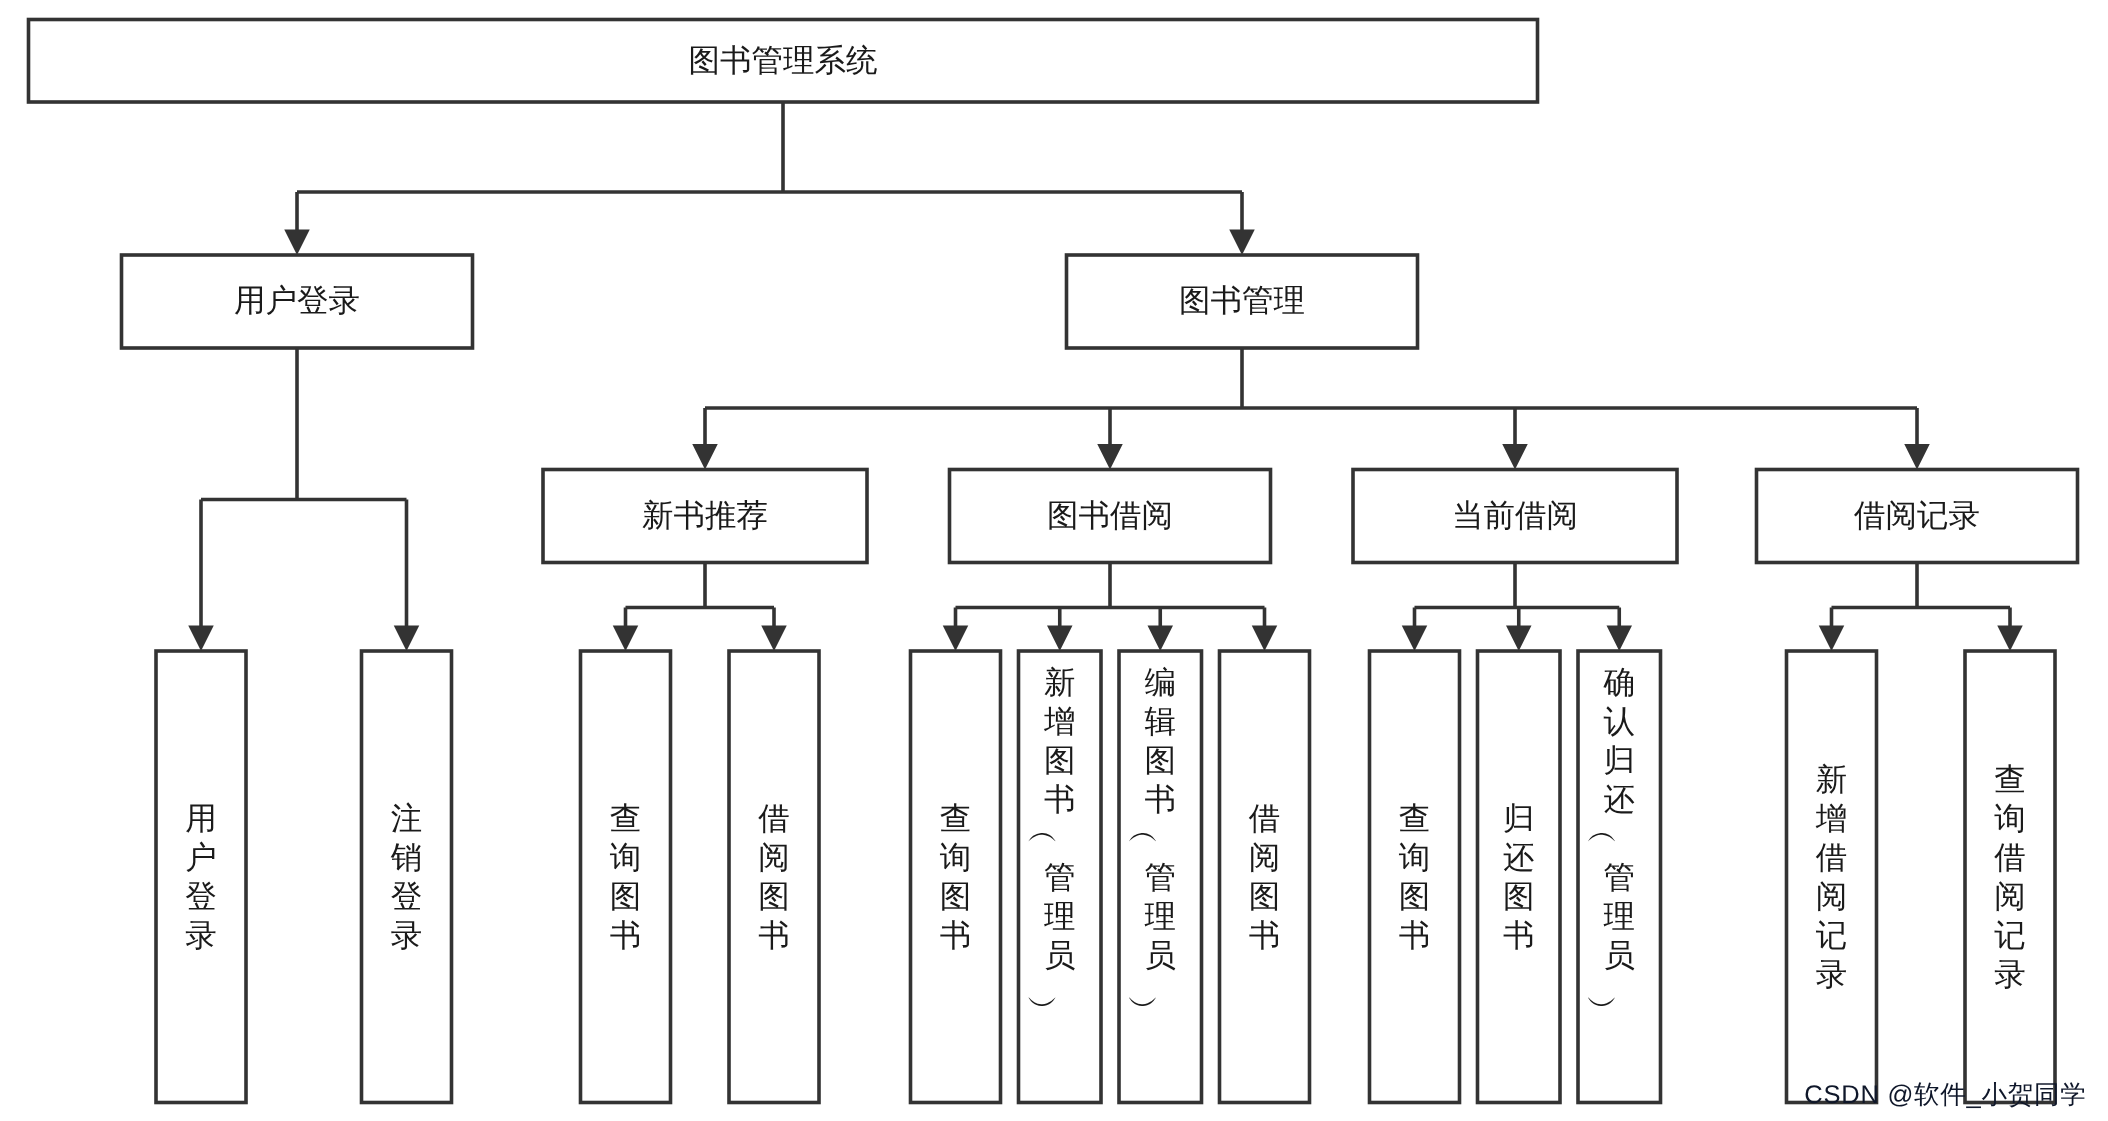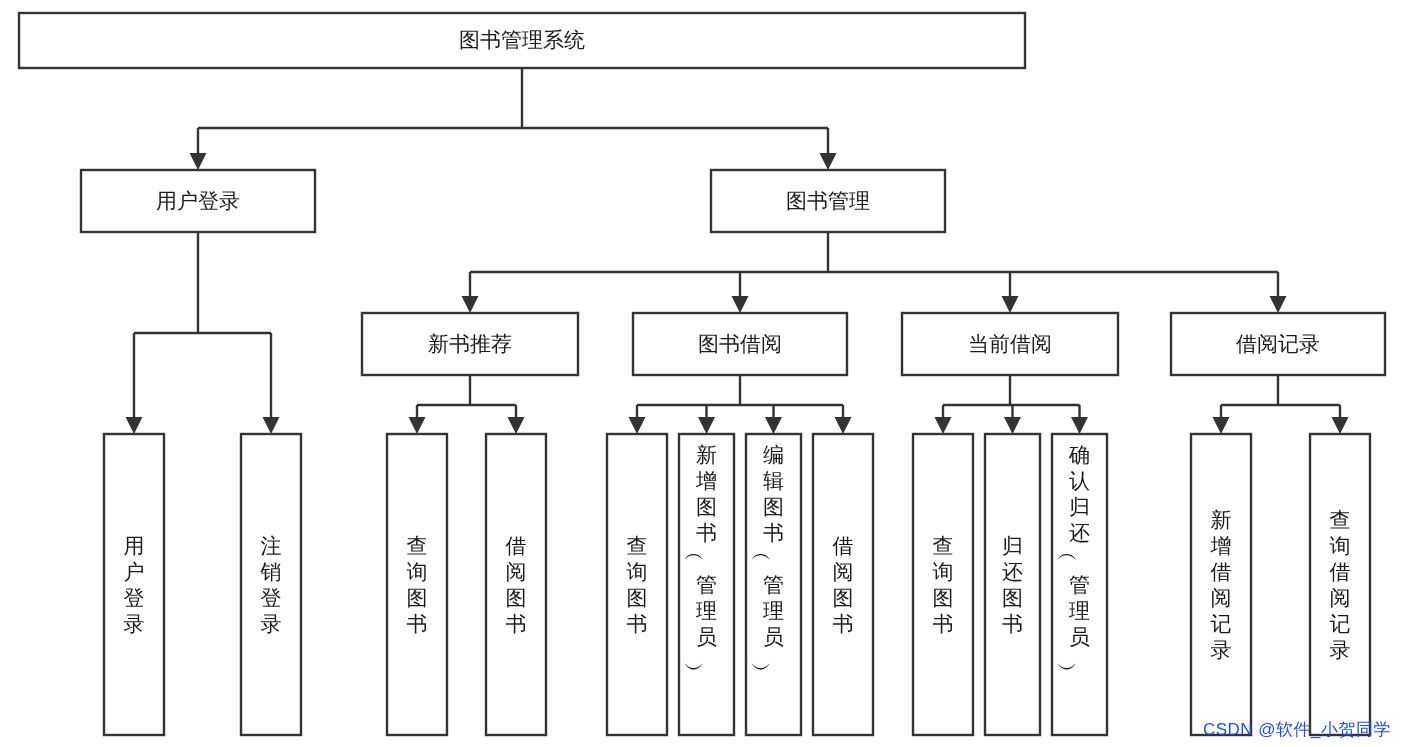--- a/index.html
+++ b/index.html
@@ -54,21 +54,21 @@
     font-size: 21px;
     fill: #1a1a1a;
     text-anchor: middle;
   }
   .watermark {
     position: absolute;
     right: 14px;
     bottom: 6px;
     font-family: "Liberation Sans", "DejaVu Sans", sans-serif;
     font-size: 17px;
-    color: #1d4ed8;
+    color: #0f172a;
     letter-spacing: 0.5px;
     white-space: nowrap;
     user-select: none;
   }
 </style>
 </head>
 <body>
 
 <div id="diagram-root">
 

